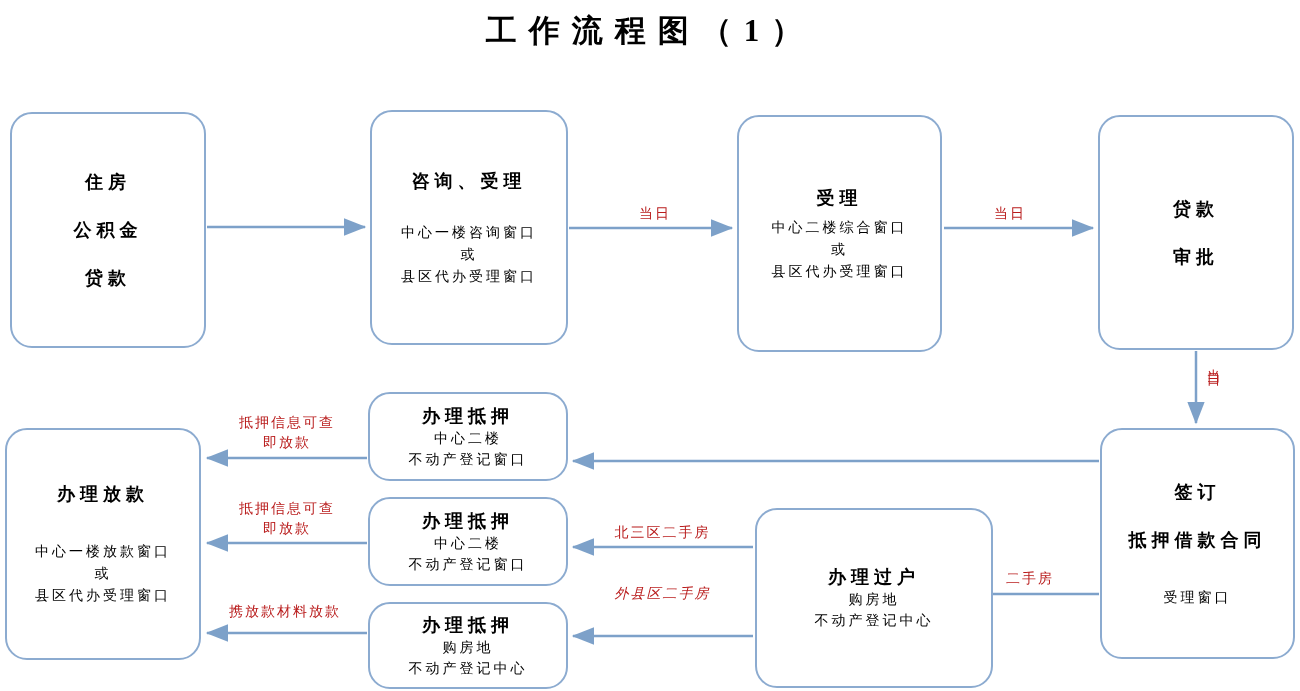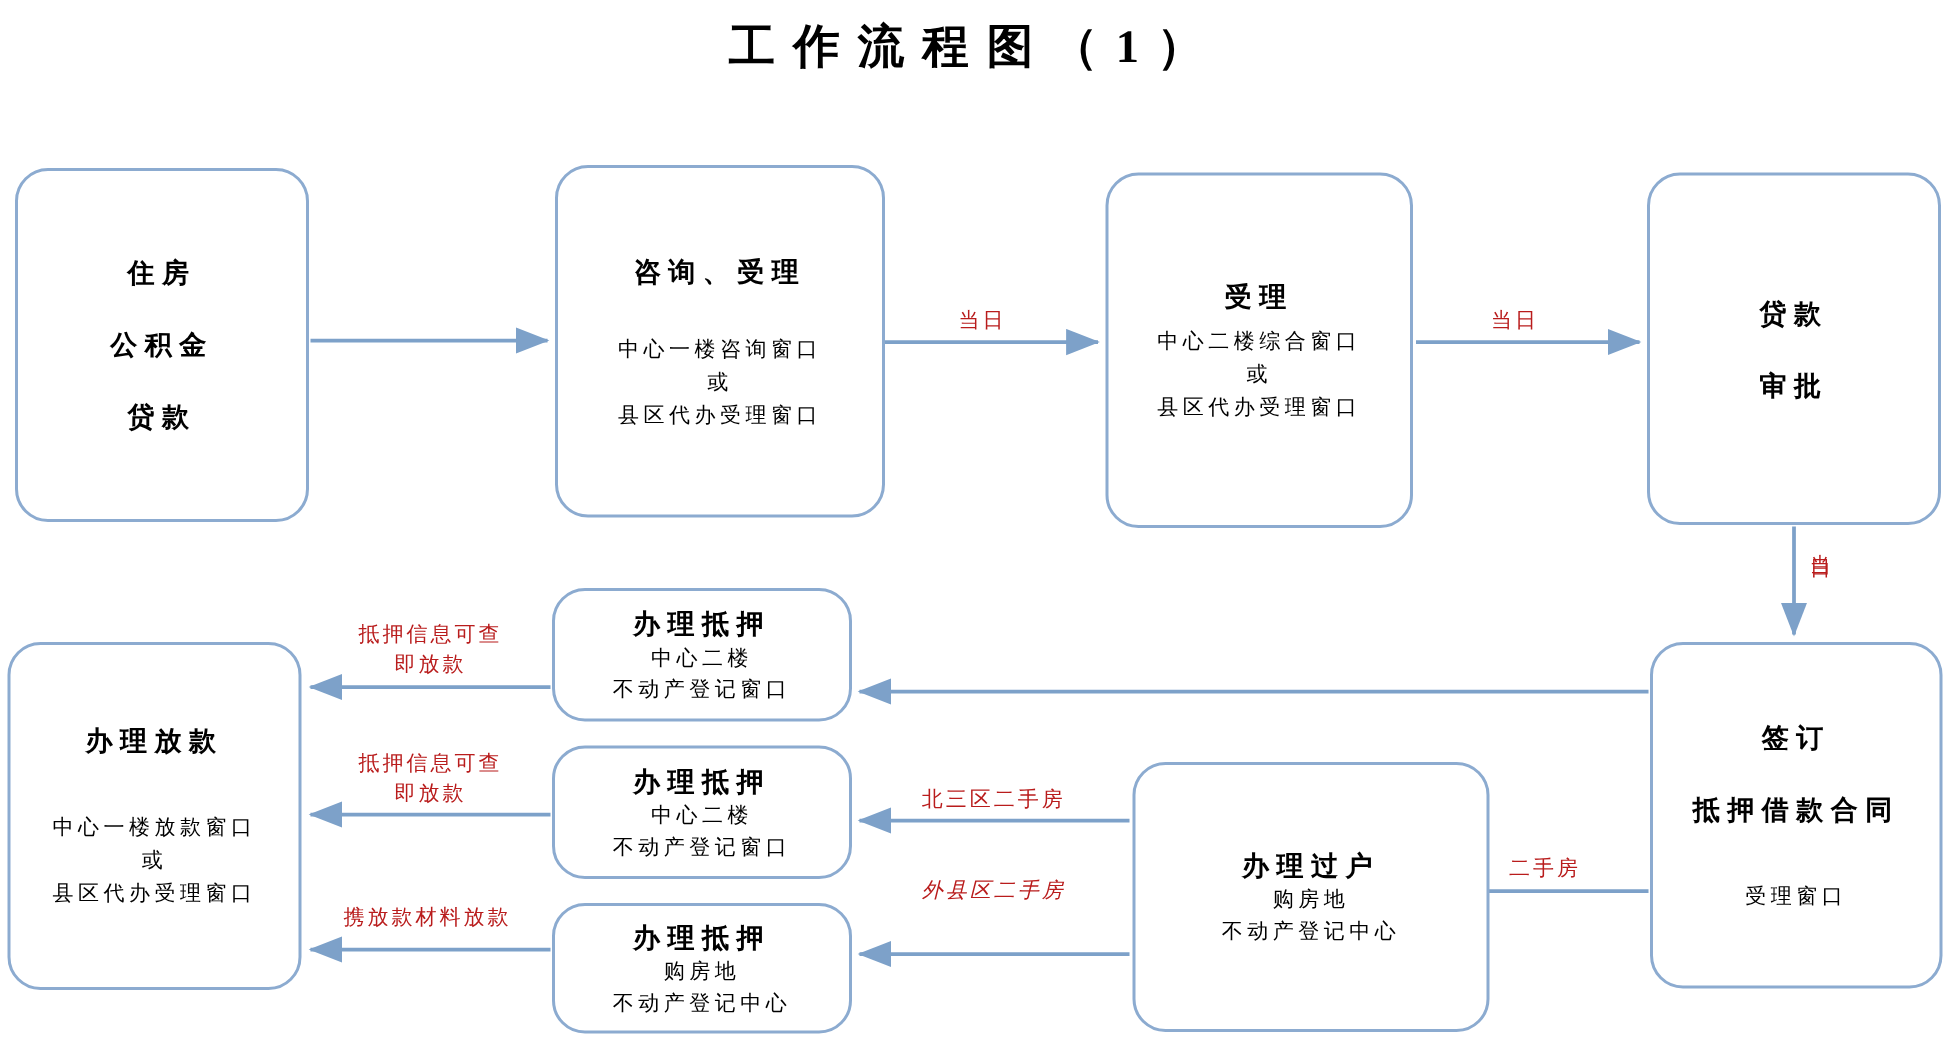--- a/index.html
+++ b/index.html
@@ -59,21 +59,21 @@
     <line x1="753" y1="636" x2="573" y2="636" marker-end="url(#ah)"></line>
     <line x1="367" y1="633" x2="207" y2="633" marker-end="url(#ah)"></line>
   </svg>
 
   <div class="box" style="left:10px; top:112px; width:196px; height:236px;">
     <div class="t sp18">住房</div>
     <div class="t sp18">公积金</div>
     <div class="t sp18">贷款</div>
   </div>
 
-  <div class="box" style="left:370px; top:110px; width:220px; height:235px;">
+  <div class="box" style="left:370px; top:110px; width:198px; height:235px;">
     <div class="t">咨询、受理</div>
     <div class="b gap28">中心一楼咨询窗口</div>
     <div class="b">或</div>
     <div class="b">县区代办受理窗口</div>
   </div>
 
   <div class="box" style="left:737px; top:115px; width:205px; height:237px;">
     <div class="t">受理</div>
     <div class="b" style="margin-top:6px;">中心二楼综合窗口</div>
     <div class="b">或</div>

